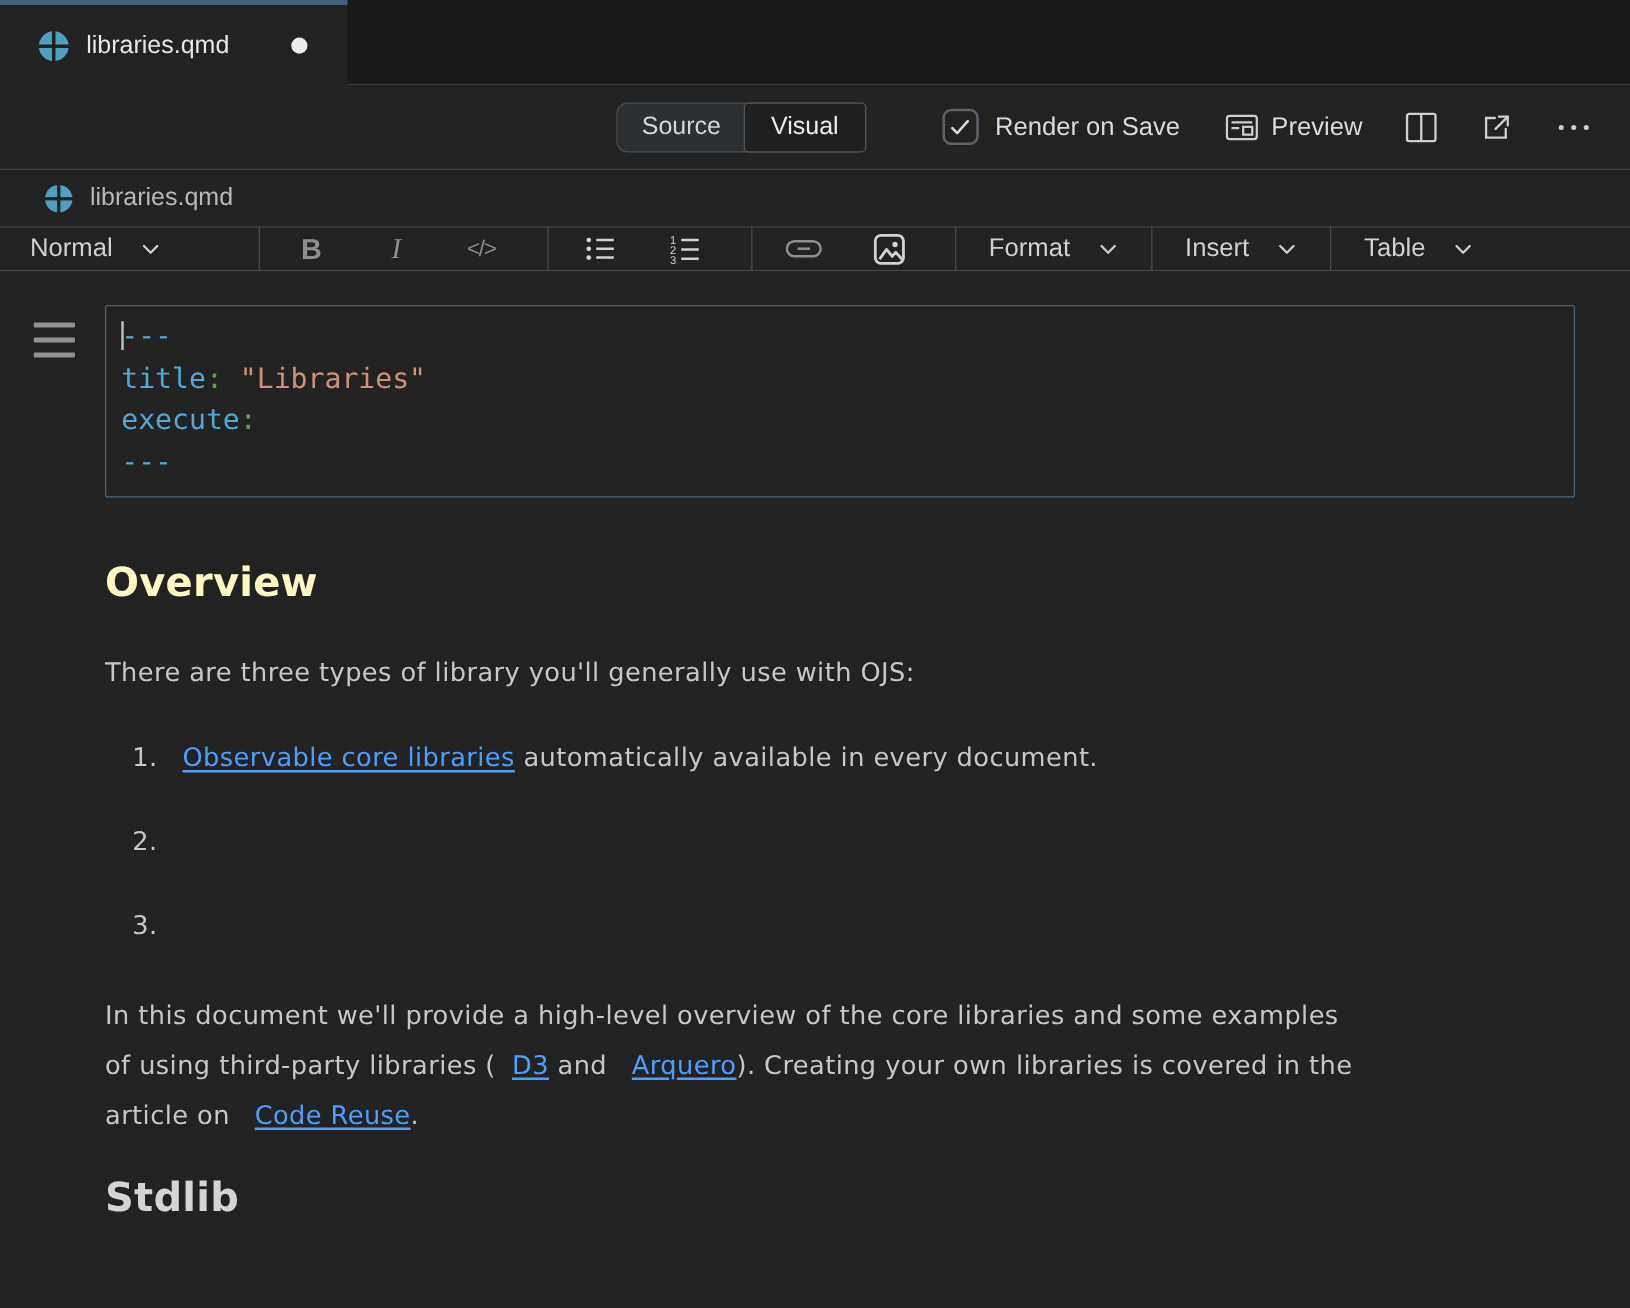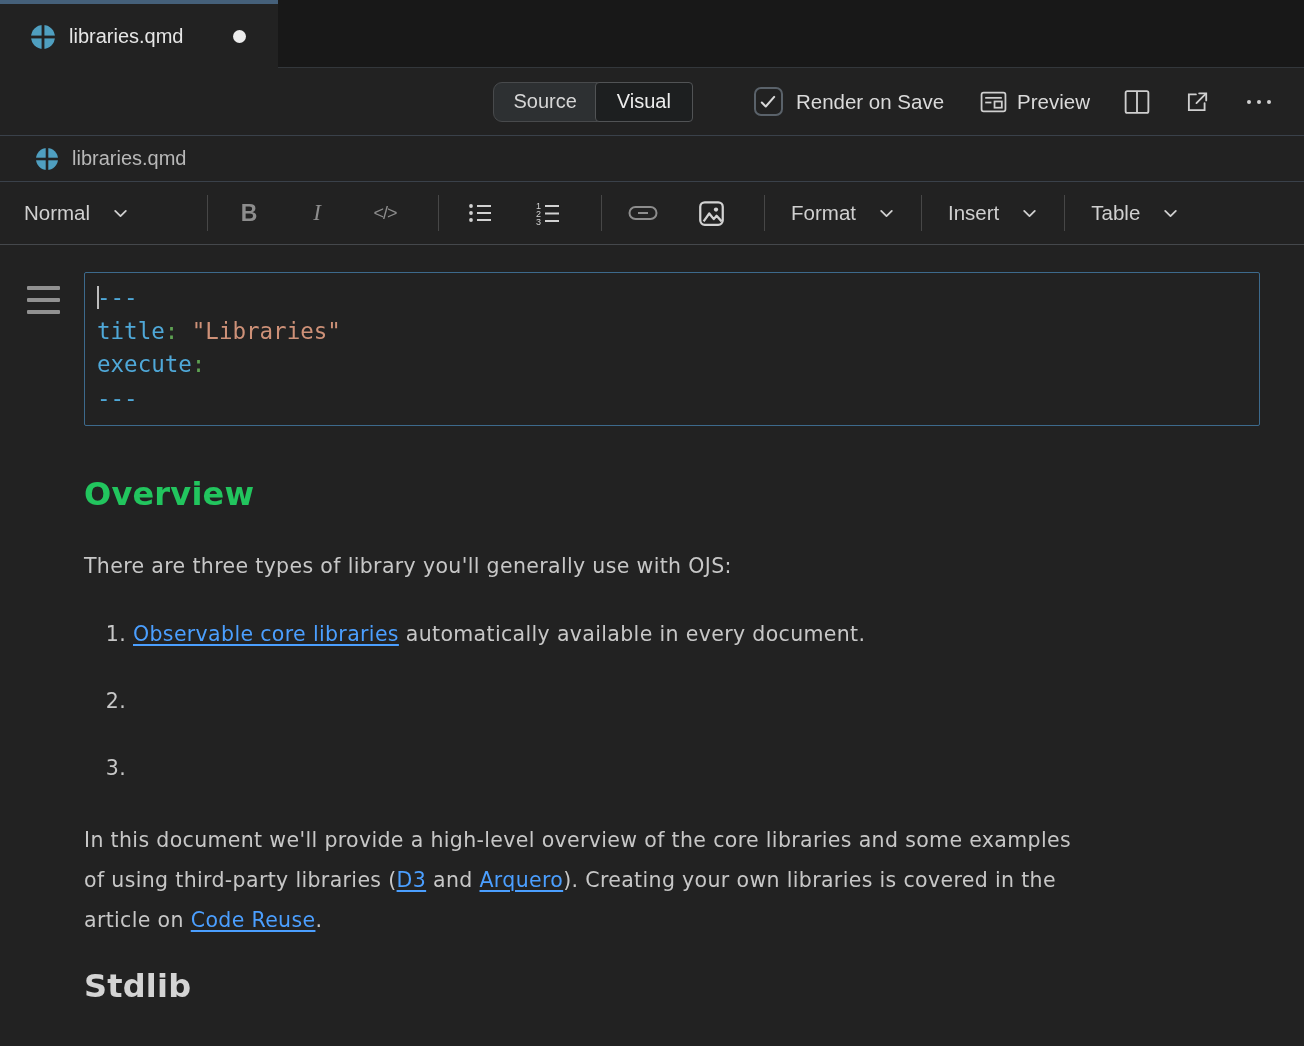--- a/index.html
+++ b/index.html
@@ -31,21 +31,21 @@
   .cb-label { margin-left:13px; color:#dadada; font-size:20.5px; }
   .preview-btn { display:flex; align-items:center; gap:10px; margin-left:36px; background:none; border:none; color:#dadada; font-size:20.5px; font-family:inherit; }
   .icon-btn { background:none; border:none; padding:0; display:flex; align-items:center; margin-left:34px; }
   .hdr-icon { stroke:#cfcfcf; fill:none; stroke-width:1.7; }
 
   
   .breadcrumb-bar { height:46px; background:#222222; border-top:1px solid #3a414a; display:flex; align-items:center; padding-left:35px; }
   .breadcrumb-label { color:#b8b8b8; font-size:20px; margin-left:13px; }
 
   
-  .format-toolbar { height:64px; background:#222222; border-top:1px solid #3a414a; border-bottom:1px solid #45484c; display:flex; align-items:center; padding-left:24px; }
+  .format-toolbar { height:36px; background:#222222; border-top:1px solid #3a414a; border-bottom:1px solid #45484c; display:flex; align-items:center; padding-left:24px; }
   .tb-dropdown { display:flex; align-items:center; gap:22px; background:none; border:none; color:#d0d0d0; font-size:20.5px; font-family:inherit; }
   .tb-sep { width:1px; height:36px; background:#474747; margin:0 26px; flex:none; }
   .tb-btn { background:none; border:none; padding:0; display:flex; align-items:center; justify-content:center; width:30px; margin-right:38px; font-family:inherit; }
   .tb-btn.dim { color:#8d8d8d; }
   .tb-bold { font-size:23px; font-weight:700; }
   .tb-italic { font-size:23px; font-style:italic; font-family:"Liberation Serif", serif; }
   .tb-code { font-size:18px; letter-spacing:-1px; }
   .tb-svg { stroke:#d2d2d2; fill:none; stroke-width:2; }
   .tb-svg-dim { stroke:#8d8d8d; fill:none; stroke-width:2; }
 
@@ -64,31 +64,31 @@
   }
   .code-line { white-space:pre; }
   .c-dash   { color:var(--yaml-key,#4fa8d8); }
   .c-key    { color:var(--yaml-key,#4fa8d8); }
   .c-colon  { color:var(--yaml-colon,#5ea152); }
   .c-string { color:var(--yaml-string,#ce9178); }
   .c-value  { color:var(--yaml-value,#d8d8d8); }
   .c-plain  { color:#d8d8d8; }
   .caret { display:inline-block; width:2px; height:23px; background:#bdbdbd; vertical-align:-4px; margin-right:-2px; }
 
-  .doc-h1 { font-size:32px; font-weight:700; color:#22c55e; margin-top:49px; letter-spacing:0.2px; }
+  .doc-h1 { font-size:32px; font-weight:700; color:#fef9c3; margin-top:49px; letter-spacing:0.2px; }
   .doc-h2 { font-size:32px; font-weight:700; color:#d4d4d4; margin-top:27px; letter-spacing:0.2px; }
   .doc-text { font-size:20.5px; color:#c7c7c7; letter-spacing:0.35px; }
   .intro { margin-top:38px; line-height:30px; }
   .doc-list { margin-top:38px; list-style:none; }
   .doc-list li { display:flex; line-height:30px; margin-bottom:37px; }
   .doc-list li:last-child { margin-bottom:0; }
   .li-num { width:49px; text-align:right; padding-right:7px; flex:none; }
   .closing { margin-top:37px; line-height:40px; }
   .closing-line { display:block; }
-  a.doc-link { color:var(--link,#4b9fff); text-decoration:underline; text-underline-offset:3px; text-decoration-thickness:1.5px; }
+  a.doc-link { color:var(--link,#4b9fff); text-decoration:underline; text-underline-offset:3px; text-decoration-thickness:1.5px;margin-left:13px; }
   .misspelled { border-bottom:2.5px dotted var(--spellcheck,#d65f4b); }
 </style>
 </head>
 <body>
 
 <div class="app">
 
   <div class="tab-bar">
     <div class="tab">
       <svg width="26" height="26" viewBox="0 0 24 24">

